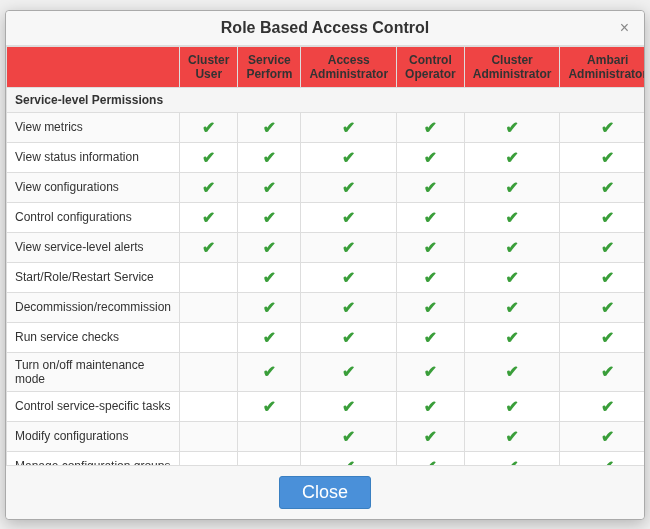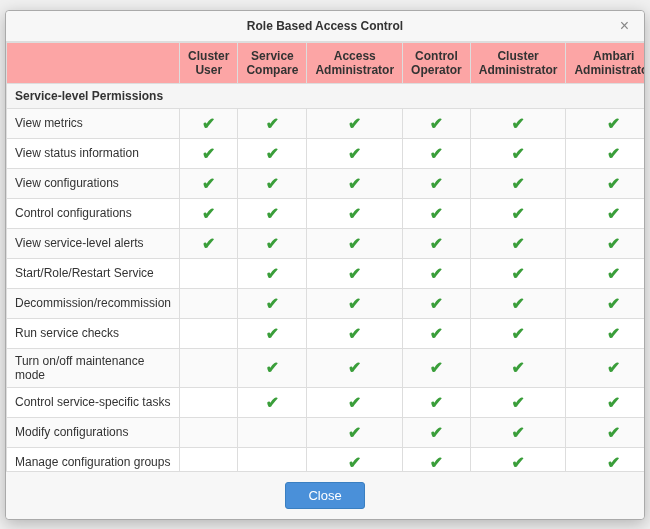--- a/index.html
+++ b/index.html
@@ -29,21 +29,21 @@
       display: flex;
       align-items: center;
       justify-content: center;
       padding: 8px 30px 8px 30px;
       border-bottom: 1px solid #ddd;
       background: #f7f7f7;
       border-radius: 4px 4px 0 0;
       position: relative;
     }
     .modal-title {
-      font-size: 12px;
+      font-size: 16px;
       font-weight: bold;
       color: #333;
     }
     .close-btn {
       position: absolute;
       right: 10px;
       top: 50%;
       transform: translateY(-50%);
       background: none;
       border: none;
@@ -56,21 +56,21 @@
     .modal-body {
       overflow-y: auto;
       flex: 1;
     }
     table {
       width: 100%;
       border-collapse: collapse;
       font-size: 12px;
     }
     thead tr th {
-      background: #fca5a5;
+      background: #ef4444;
       border: 1px solid #ddd;
       padding: 6px 8px;
       text-align: center;
       font-weight: bold;
       color: #333;
       vertical-align: middle;
     }
     thead tr th:first-child {
       text-align: left;
       width: 155px;
@@ -107,21 +107,21 @@
       border-top: 1px solid #ddd;
       background: #f7f7f7;
       border-radius: 0 0 4px 4px;
     }
     .btn-close {
       background: #4a90d9;
       color: #fff;
       border: 1px solid #3a7fc1;
       border-radius: 3px;
       padding: 5px 22px;
-      font-size: 13px;
+      font-size: 18px;
       cursor: pointer;
     }
     
     .modal-body::-webkit-scrollbar { width: 8px; }
     .modal-body::-webkit-scrollbar-track { background: #f1f1f1; }
     .modal-body::-webkit-scrollbar-thumb { background: #bbb; border-radius: 4px; }
   </style>
 </head>
 <body>
 
@@ -129,21 +129,21 @@
   <div class="modal-header">
     <span class="modal-title">Role Based Access Control</span>
     <button class="close-btn">×</button>
   </div>
   <div class="modal-body">
     <table>
       <thead>
         <tr>
           <th></th>
           <th>Cluster User</th>
-          <th>Service Compare</th>
+          <th>Service Perform</th>
           <th>Access Administrator</th>
           <th>Control Operator</th>
           <th>Cluster Administrator</th>
           <th>Ambari Administrator</th>
         </tr>
       </thead>
       <tbody id="table-body">
       <tr class="section-header">
             <td colspan="7">Service-level Permissions</td>
           </tr>

